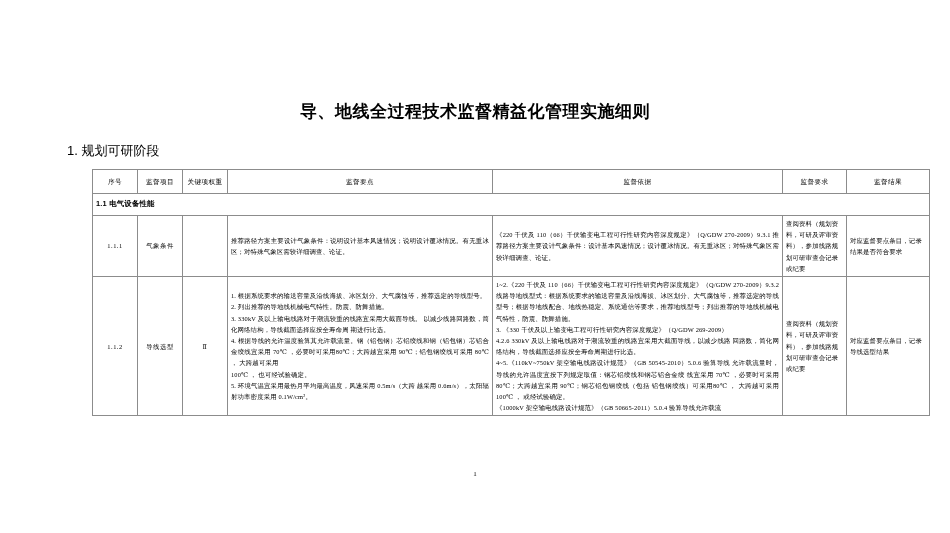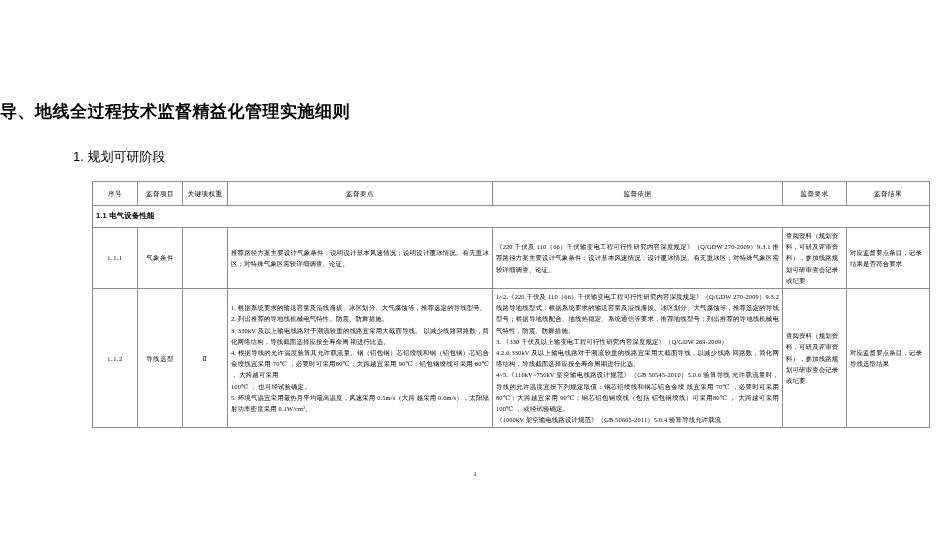--- a/index.html
+++ b/index.html
@@ -16,35 +16,35 @@
     position: relative;
   }
   .page {
     position: relative;
     width: 950px;
     height: 533px;
     box-sizing: border-box;
   }
 
   .doc-title {
-    text-align: left;
+    text-align: center;
     font-family: "Liberation Sans", "DejaVu Sans", sans-serif;
     font-weight: bold;
     font-size: 17px;
     letter-spacing: 0.5px;
     margin: 0;
     padding-top: 103px;
     line-height: 1.1;
   }
 
   .section-heading {
     font-family: "Liberation Sans", "DejaVu Sans", sans-serif;
     font-size: 13px;
     font-weight: normal;
-    margin: 10px;
+    margin: 4px;
     padding: 18px 0 7px 63px;
     line-height: 1.1;
   }
 
   table.grid {
     border-collapse: collapse;
     table-layout: fixed;
     margin-left: 92px;
     width: 837px;
     font-size: 6.4px;

